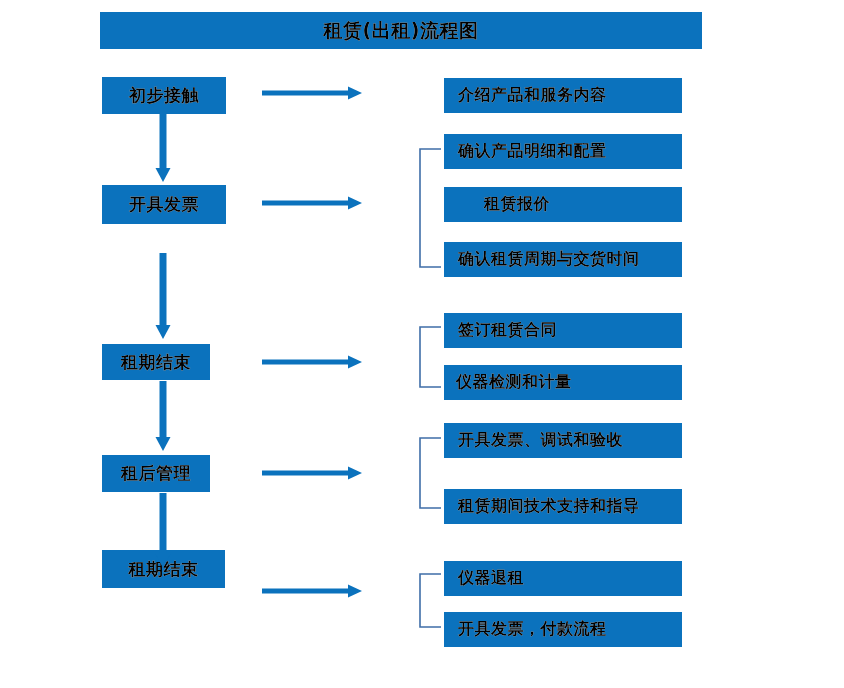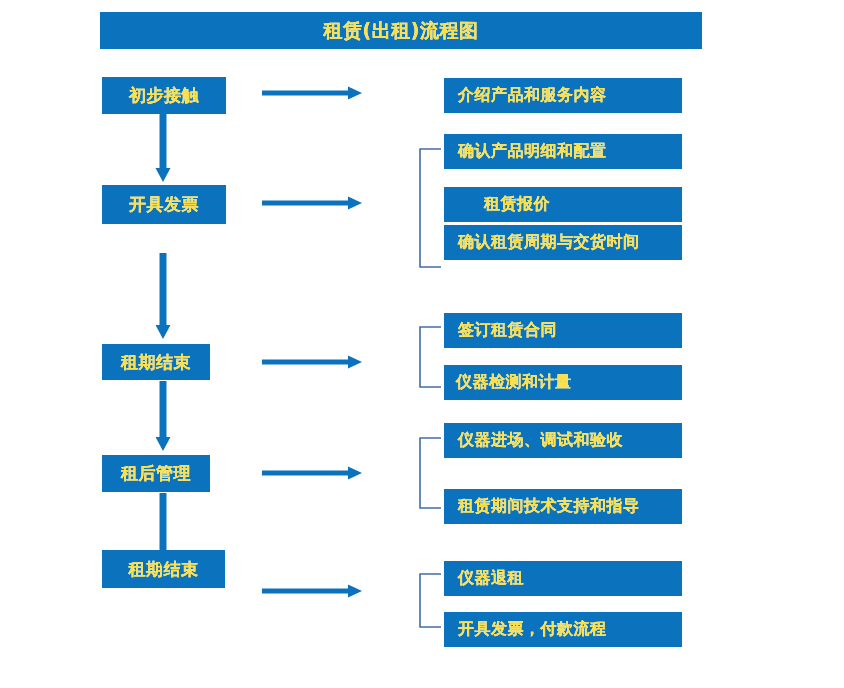--- a/index.html
+++ b/index.html
@@ -16,21 +16,21 @@
   }
   #canvas {
     position: absolute;
     left: 0; top: 0;
     width: 844px;
     height: 688px;
   }
   .box {
     position: absolute;
     background: #0b72bd;
-    color: #fde047;
+    color: #000000;
     font-weight: bold;
     display: flex;
     align-items: center;
     box-sizing: border-box;
     letter-spacing: 0.5px;
     text-shadow: 0 0 0 #fff;
   }
   .title-bar {
     left: 100px;
     top: 12px;
@@ -167,27 +167,27 @@
       <path d="M23 1 L2 1 L2 54 L23 54" stroke="#3f6ea8" stroke-width="1.6" fill="none"></path>
     </svg>
   </div>
 
   <div class="box detail-box" style="top:78px;">介绍产品和服务内容</div>
 
   <div class="box detail-box" style="top:134px;">确认产品明细和配置</div>
 
   <div class="box detail-box" style="top:187px;padding-left:40px;">租赁报价</div>
 
-  <div class="box detail-box" style="top:225px;">确认租赁周期与交货时间</div>
+  <div class="box detail-box" style="top:242px;">确认租赁周期与交货时间</div>
 
   <div class="box detail-box" style="top:313px;">签订租赁合同</div>
 
   <div class="box detail-box" style="top:365px;padding-left:12px;">仪器检测和计量</div>
 
-  <div class="box detail-box" style="top:423px;">仪器进场、调试和验收</div>
+  <div class="box detail-box" style="top:423px;">开具发票、调试和验收</div>
 
   <div class="box detail-box" style="top:489px;">租赁期间技术支持和指导</div>
 
   <div class="box detail-box" style="top:612px;">开具发票，付款流程</div>
 
   <div class="box detail-box" style="top:561px;">仪器退租</div>
 
 </div>
 
 </body></html>

